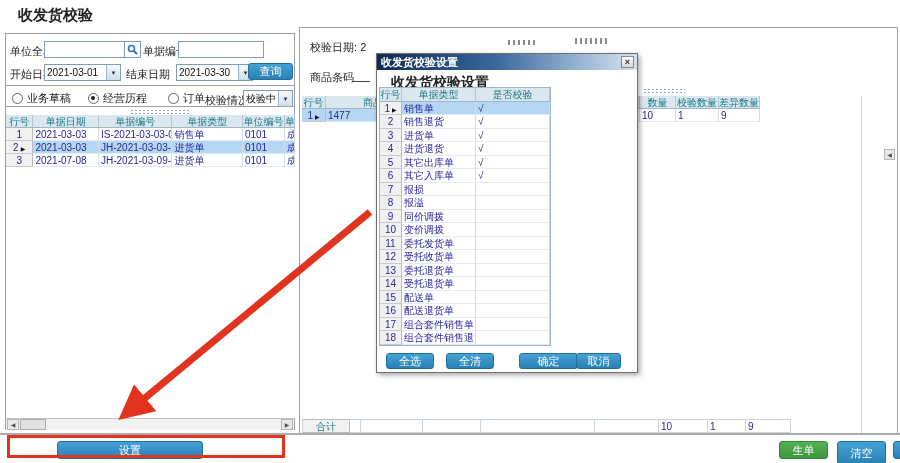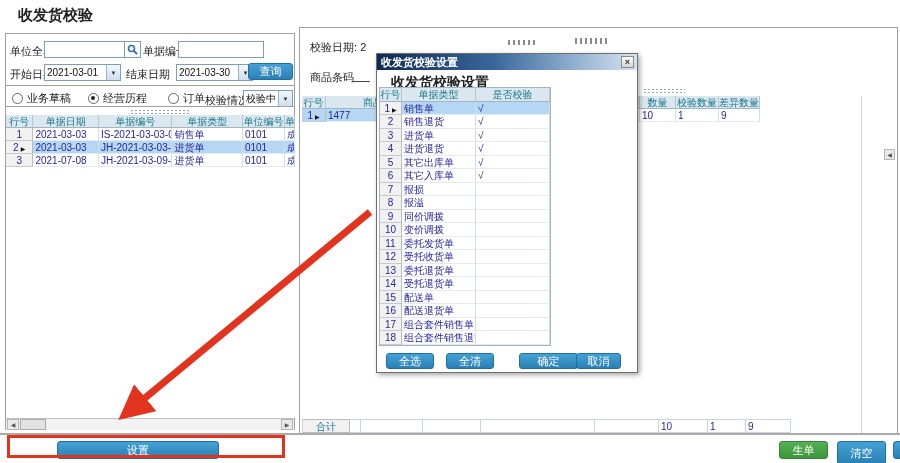--- a/index.html
+++ b/index.html
@@ -199,21 +199,21 @@
       <div class="cell t2"></div>
       <div class="cell t3"></div>
     <div class="cell t4"></div>
       <div class="cell t5"></div>
     <div class="cell t6">10</div>
     <div class="cell t7">1</div>
     <div class="cell t8">9</div>
   </div>
 
   <div class="abs" style="left:0;top:433px;width:900px;height:2px;background:#ababab;"></div>
-  <div class="abs btn" style="left:57px;top:441px;width:162px;height:18px;">设置</div>
+  <div class="abs btn" style="left:57px;top:441px;width:146px;height:18px;">设置</div>
   <div class="abs btn green" style="left:779px;top:441px;width:49px;height:18px;">生单</div>
   <div class="abs btn" style="left:837px;top:441px;width:49px;height:24px;">清空</div>
   <div class="abs btn" style="left:893px;top:441px;width:12px;height:18px;"></div>
 
   <div class="abs dialog" style="left:376px;top:53px;width:262px;height:320px;">
     <div class="dtitle">
       <span>收发货校验设置</span>
       <span class="xbtn">×</span>
     </div>
     <div class="abs dheading" style="left:14px;top:20px;">收发货校验设置</div>

